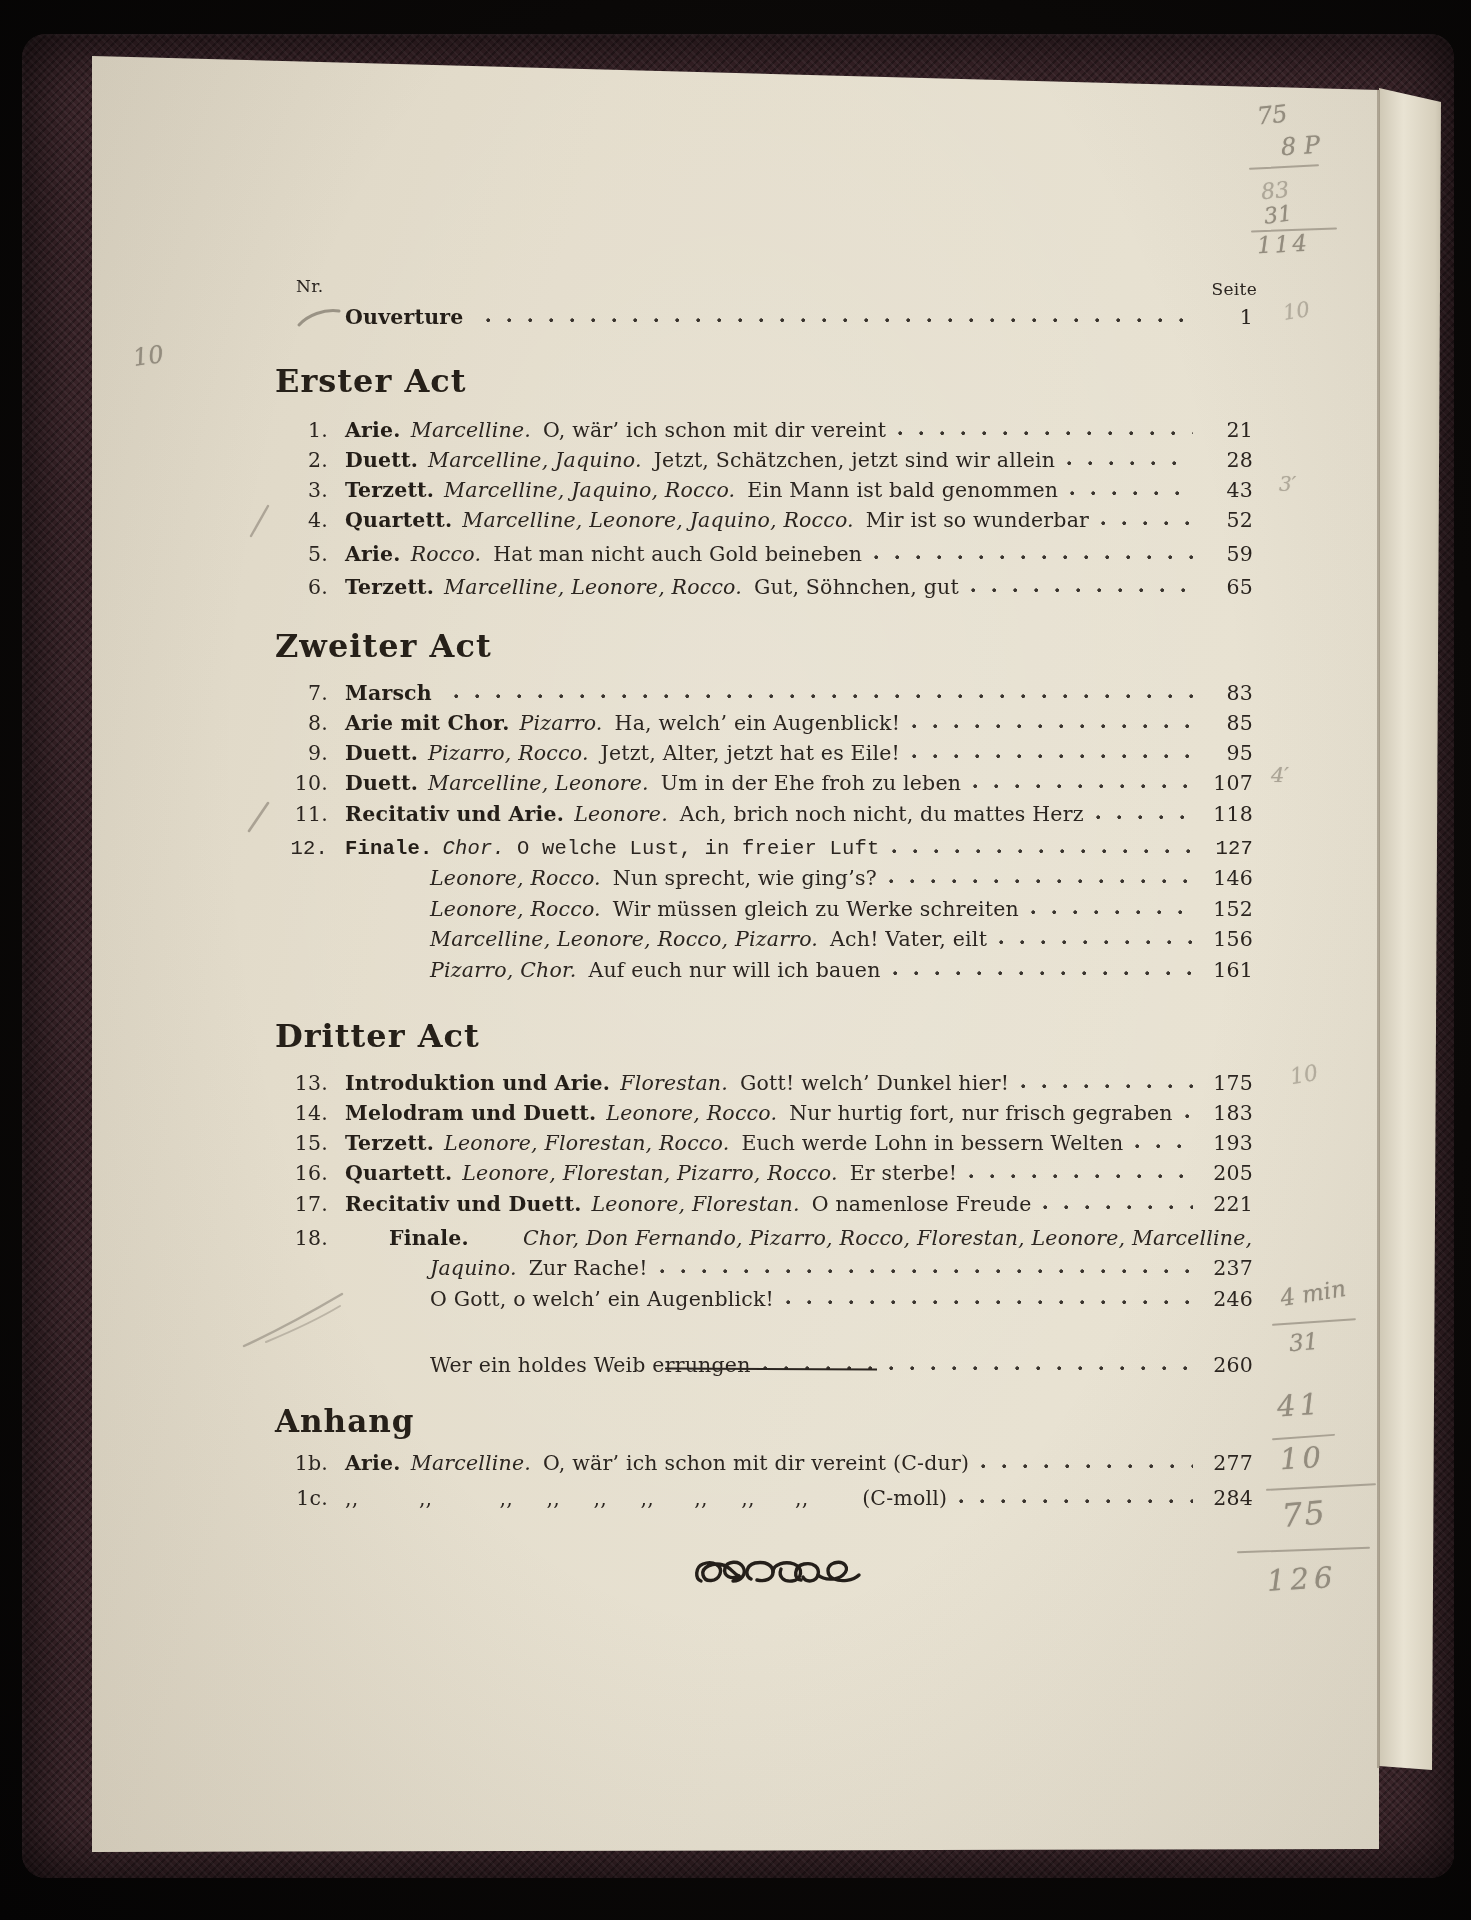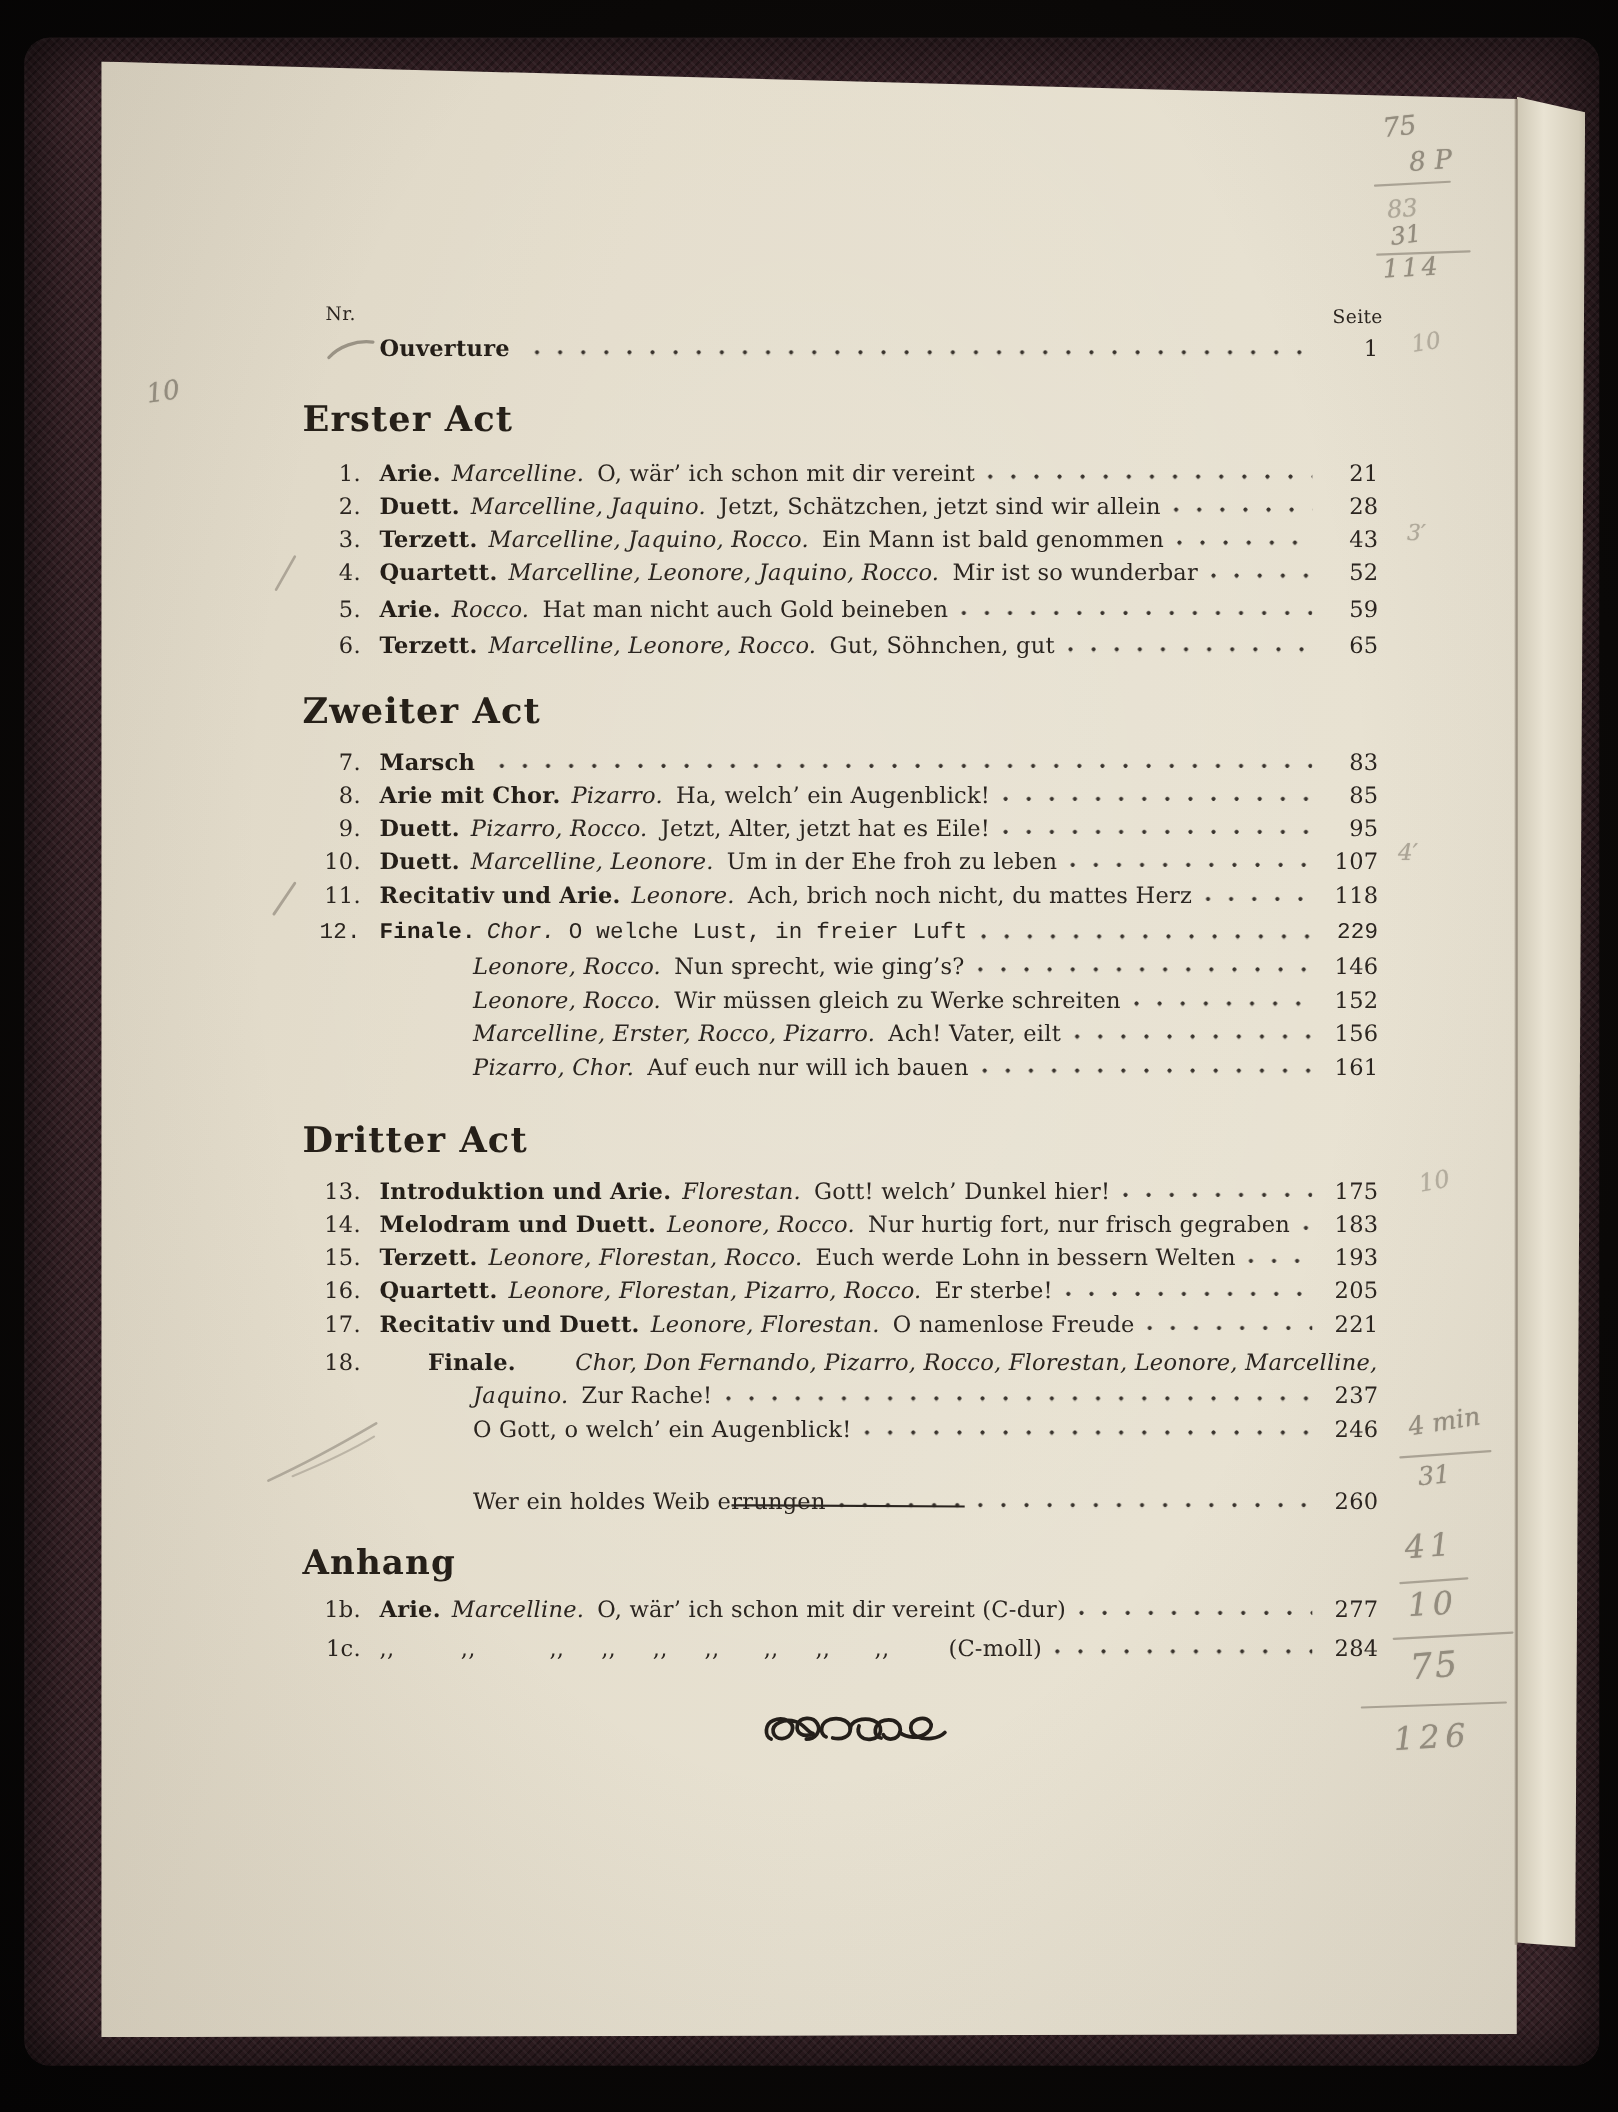--- a/index.html
+++ b/index.html
@@ -156,39 +156,39 @@
       <span class="tx">Ach, brich noch nicht, du mattes Herz</span>
       <span class="leader"></span>
       <span class="pg">118</span>
     </div>
     <div class="row" style="top:837px;font-family:Liberation Mono, monospace;">
       <span class="num">12.</span>
       <span class="lbl">Finale.</span>
       <span class="nm">Chor.</span>
       <span class="tx">O welche Lust, in freier Luft</span>
       <span class="leader"></span>
-      <span class="pg">229</span>
+      <span class="pg">127</span>
     </div>
     <div class="row cont" style="top:867px;">
       <span class="num"></span>
       <span class="nm">Leonore, Rocco.</span>
       <span class="tx">Nun sprecht, wie ging’s?</span>
       <span class="leader"></span>
       <span class="pg">146</span>
     </div>
     <div class="row cont" style="top:898px;">
       <span class="num"></span>
       <span class="nm">Leonore, Rocco.</span>
       <span class="tx">Wir müssen gleich zu Werke schreiten</span>
       <span class="leader"></span>
       <span class="pg">152</span>
     </div>
     <div class="row cont" style="top:928px;">
       <span class="num"></span>
-      <span class="nm">Marcelline, Erster, Rocco, Pizarro.</span>
+      <span class="nm">Marcelline, Leonore, Rocco, Pizarro.</span>
       <span class="tx">Ach! Vater, eilt</span>
       <span class="leader"></span>
       <span class="pg">156</span>
     </div>
     <div class="row cont" style="top:959px;">
       <span class="num"></span>
       <span class="nm">Pizarro, Chor.</span>
       <span class="tx">Auf euch nur will ich bauen</span>
       <span class="leader"></span>
       <span class="pg">161</span>

